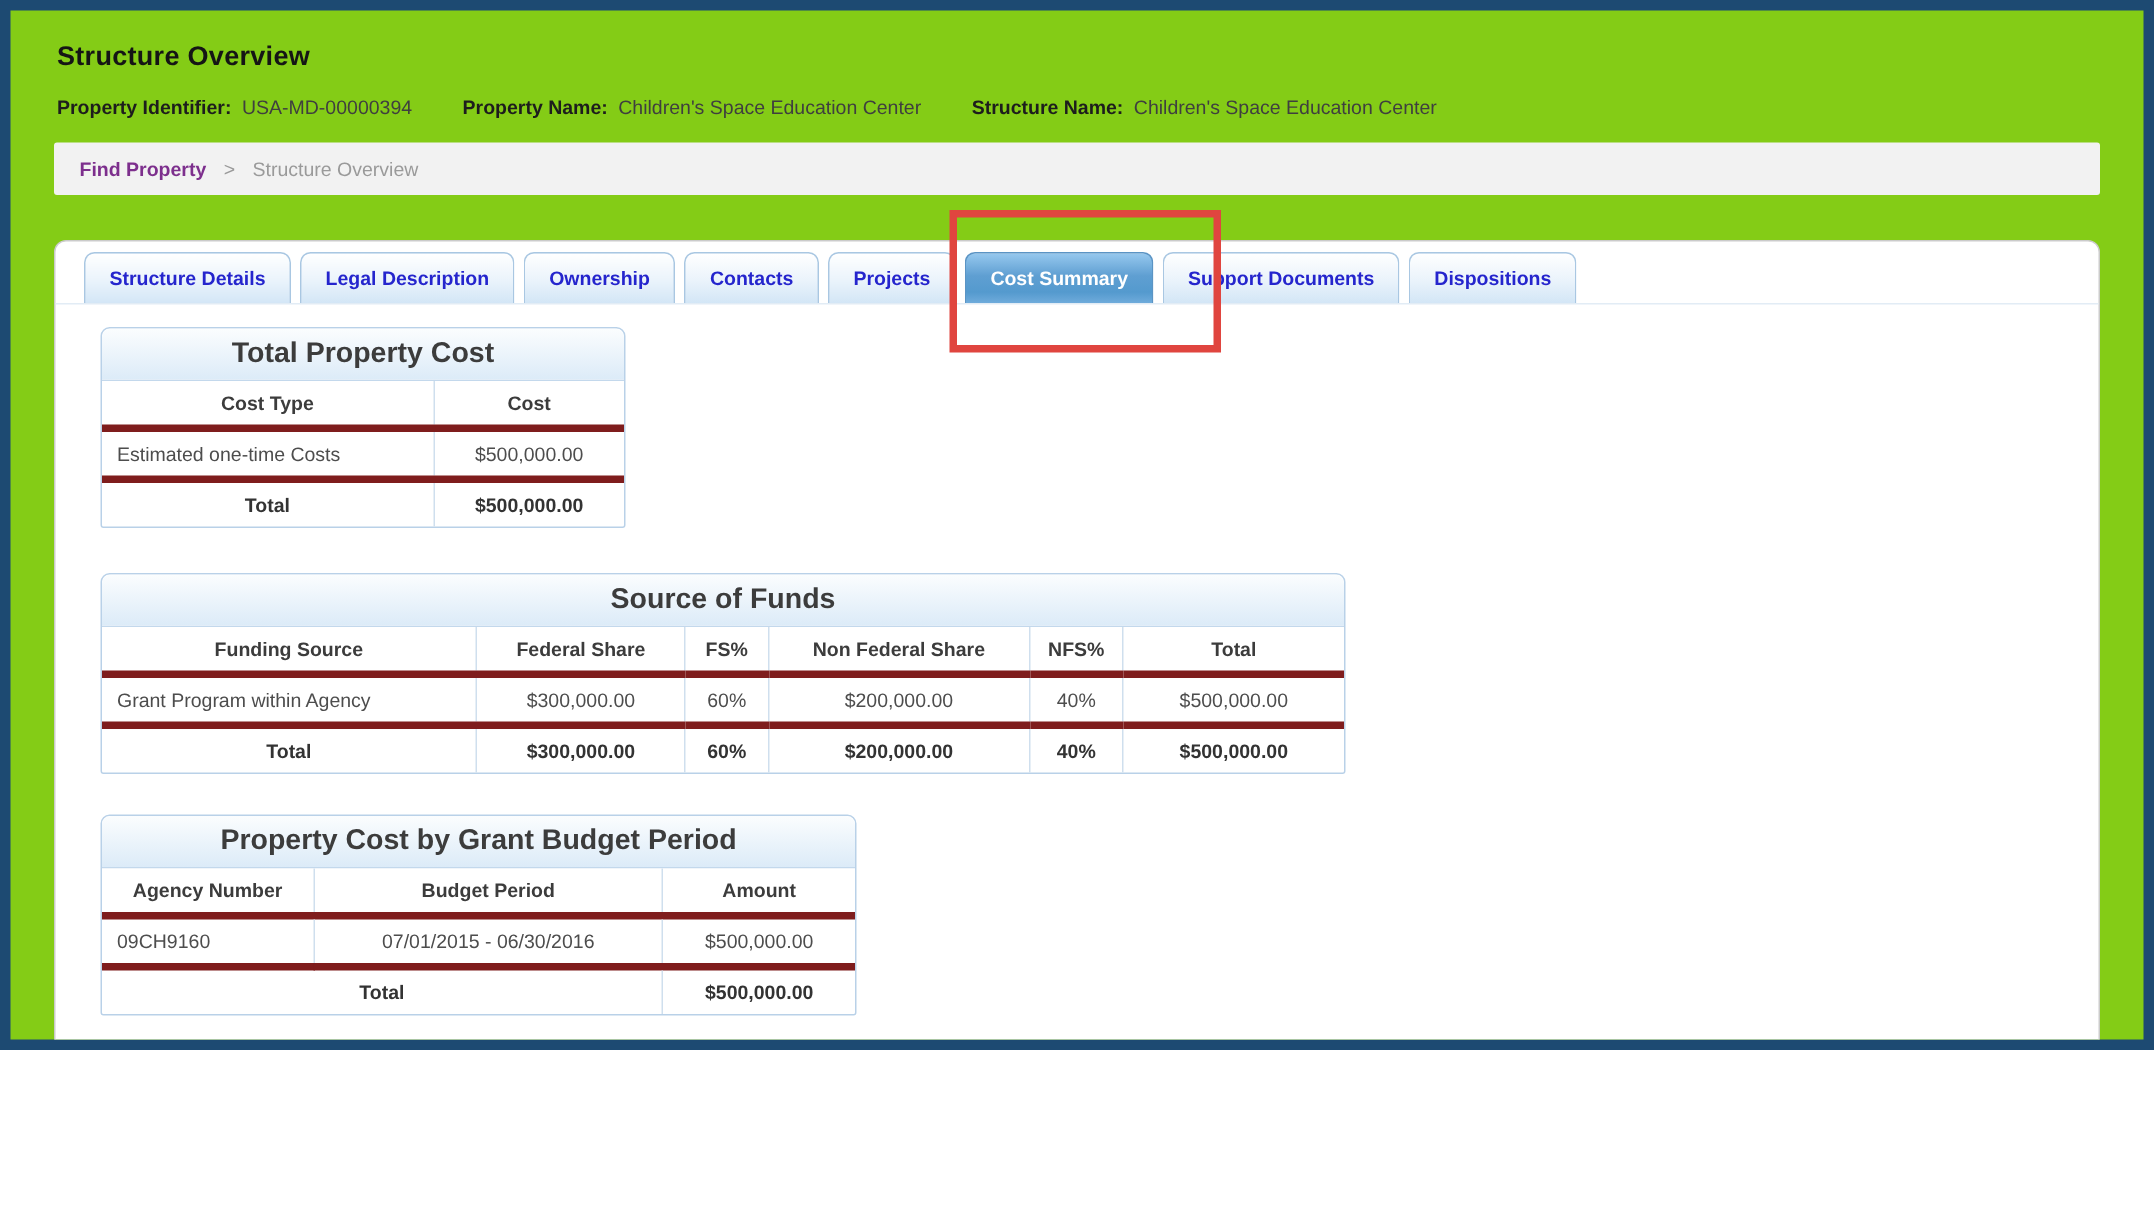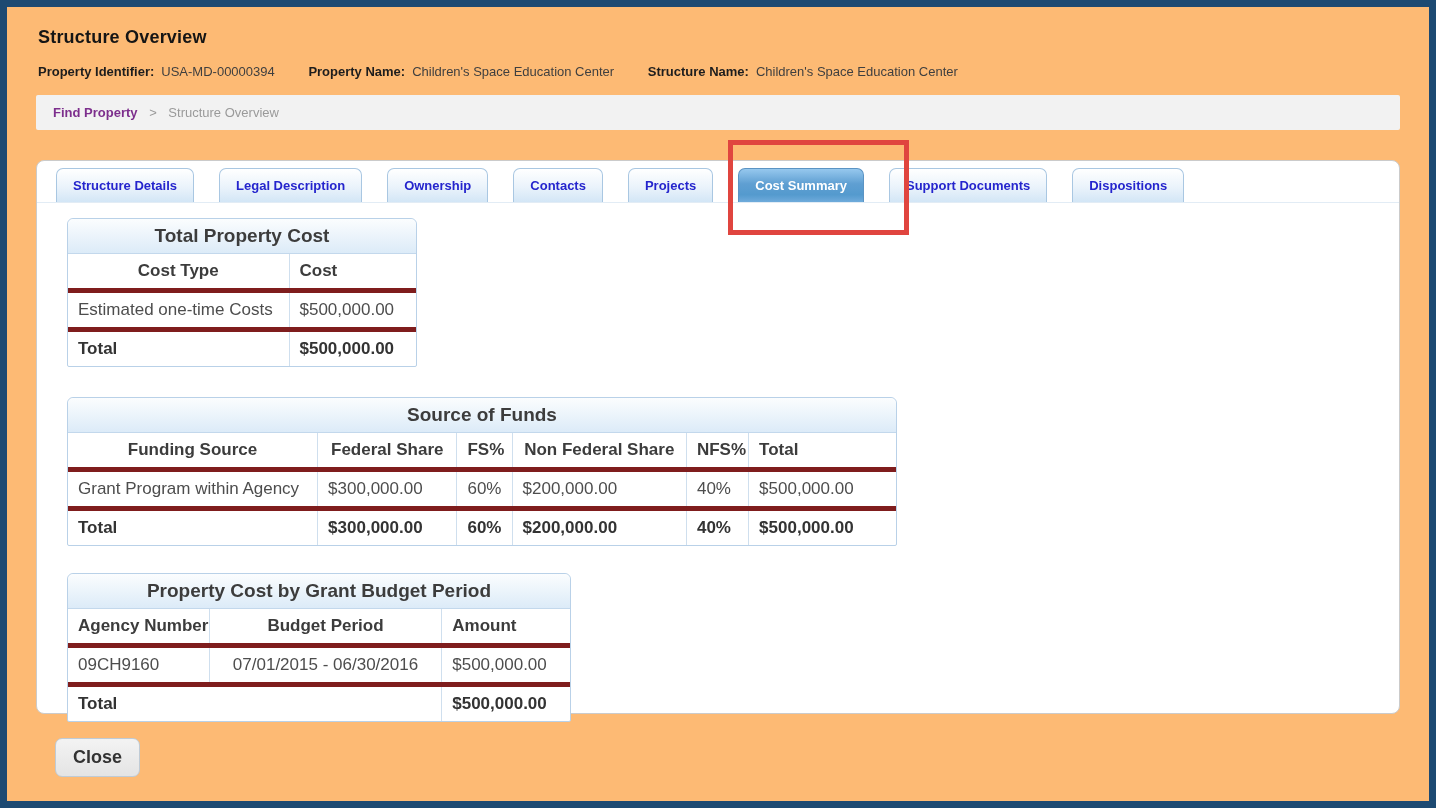--- a/index.html
+++ b/index.html
@@ -1,20 +1,20 @@
 <!DOCTYPE html>
 <html><head>
 <meta charset="utf-8">
 <style>
   * { box-sizing: border-box; }
   html, body { margin: 0; padding: 0; background: #ffffff; }
   .frame {
-    width: 1436px; height: 808px;
+    width: 1436px; height: 700px;
     border: 7px solid #1d4a72;
-    background: #fdba74;
+    background: #84cc16;
     position: relative;
     font-family: "Liberation Sans", sans-serif;
     overflow: hidden;
   }
   .content { padding: 14px 29px 0 29px; }
 
   h1.page-title {
     font-size: 18px; font-weight: 700; color: #151515;
     margin: 6px 0 16px 2px; letter-spacing: .2px;
   }
@@ -30,21 +30,21 @@
   .breadcrumb .bc-link { color: #7d2f8d; font-weight: 700; cursor: pointer; }
   .breadcrumb .bc-sep { color: #9a9a9a; margin: 0 8px; }
   .breadcrumb .bc-current { color: #9a9a9a; }
 
   .panel {
     border: 1px solid #cbcbcb; border-radius: 8px;
     height: 554px; position: relative; background: #fff;
   }
 
   .tabstrip {
-    display: flex; align-items: flex-end; gap: 25px;
+    display: flex; align-items: flex-end; gap: 6px;
     padding: 7px 10px 0 19px;
     border-bottom: 1px solid #e2ecf5;
   }
   .tab {
     border: 1px solid #a9c7e2; border-bottom: none;
     border-radius: 7px 7px 0 0;
     padding: 9px 16px 9px 16px;
     font-size: 13px; font-weight: 700; color: #2525cd;
     background: linear-gradient(#ffffff, #eaf3fb 55%, #d3e6f6);
     cursor: pointer; white-space: nowrap; position: relative;
@@ -64,27 +64,27 @@
     border: 1px solid #b9d1e8; border-radius: 6px 6px 2px 2px;
     display: inline-block; background: #fff; vertical-align: top;
   }
   .tbl-title {
     background: linear-gradient(#fbfdfe, #dcebf8);
     border-bottom: 1px solid #c3d8ec;
     border-radius: 6px 6px 0 0;
     font-size: 19px; font-weight: 700; color: #3c3c3c;
     text-align: center; padding: 6px 8px;
   }
-  table.datatbl { border-collapse: collapse; font-size: 17px; color: #4d4d4d; table-layout: fixed; }
+  table.datatbl { border-collapse: collapse; font-size: 13px; color: #4d4d4d; table-layout: fixed; }
   table.datatbl th, table.datatbl td { padding: 7px 10px; overflow: hidden; white-space: nowrap; }
   table.datatbl th { font-weight: 700; color: #3c3c3c; }
   table.datatbl td, table.datatbl th { border-left: 1px solid #cfdfee; }
   table.datatbl td:first-child, table.datatbl th:first-child { border-left: none; }
   table.datatbl tr + tr td, table.datatbl tbody tr td { border-top: 5px solid #7f1d1d; }
-  .al { text-align: left; } .ac { text-align: center; } .ar { text-align: left; margin-left: 21px; }
+  .al { text-align: left; } .ac { text-align: center; } .ar { text-align: center; margin-left: 21px; }
   .b { font-weight: 700; color: #333333; }
 
   .gap30 { height: 30px; } .gap27 { height: 27px; }
 
   .close-btn {
     margin: 24px 0 0 19px;
     padding: 8px 17px;
     background: linear-gradient(#f3f3f3, #e4e4e4);
     border: 1px solid #bfcbd6; border-radius: 7px;
     font-family: "Liberation Sans", sans-serif;

